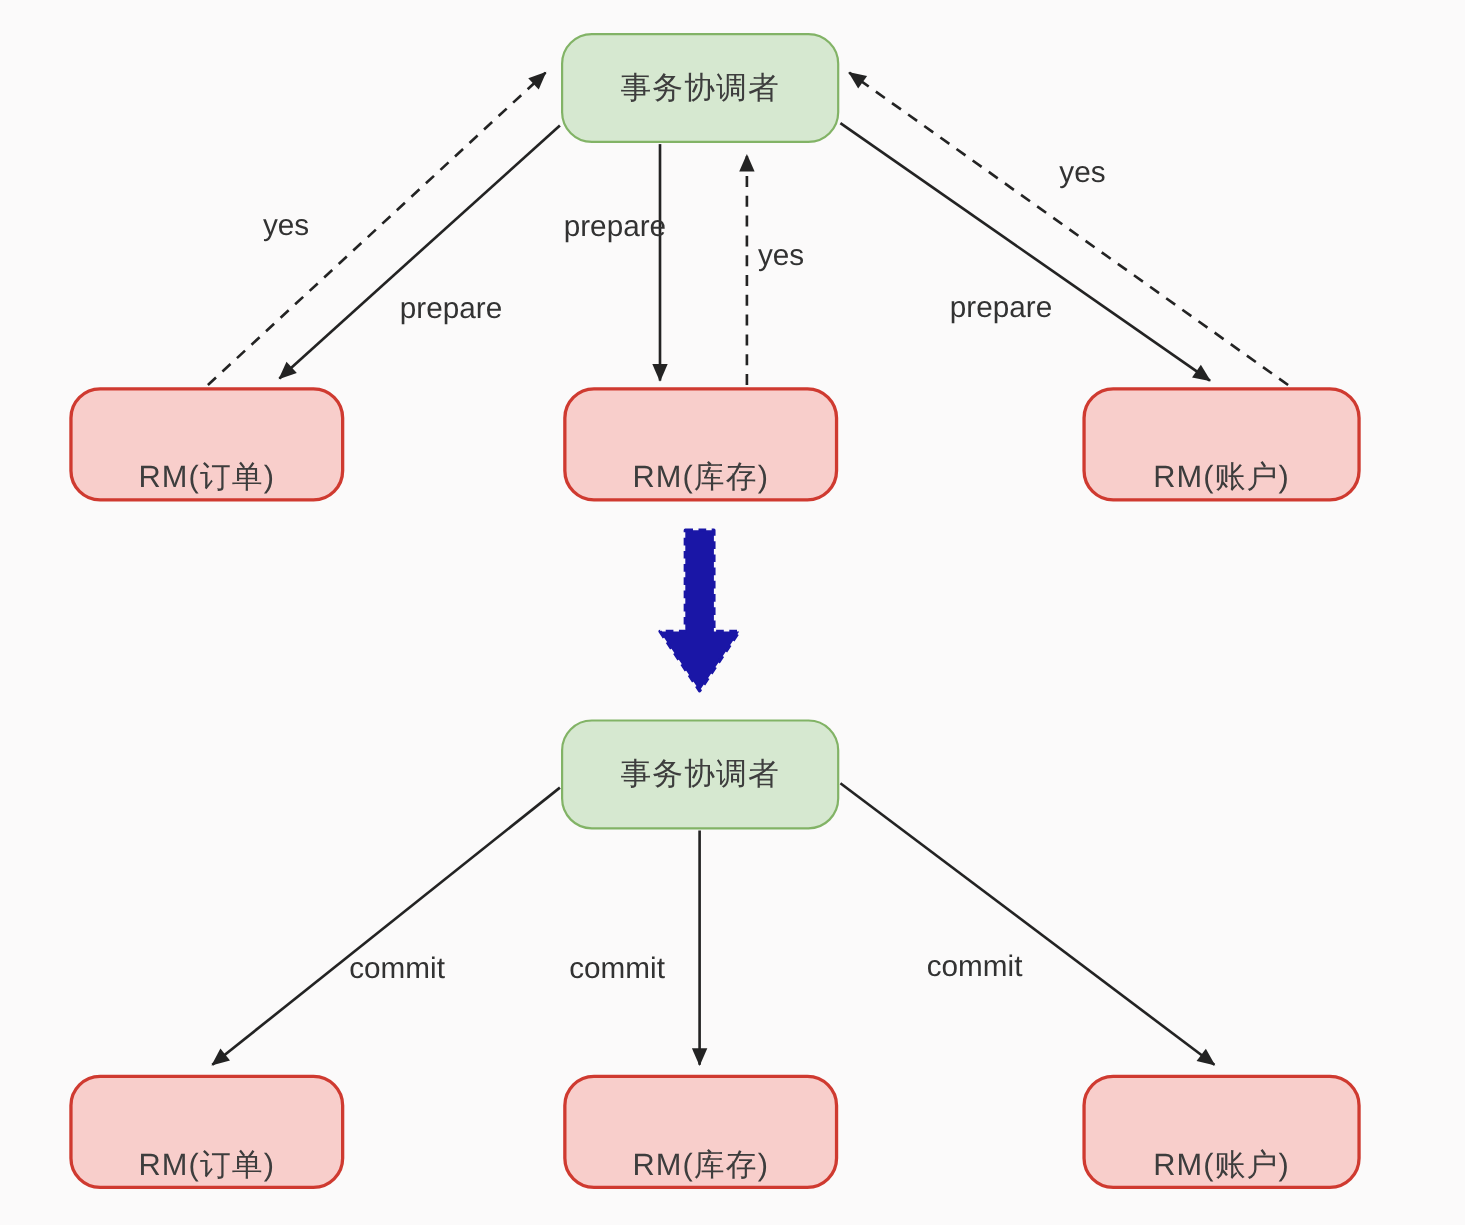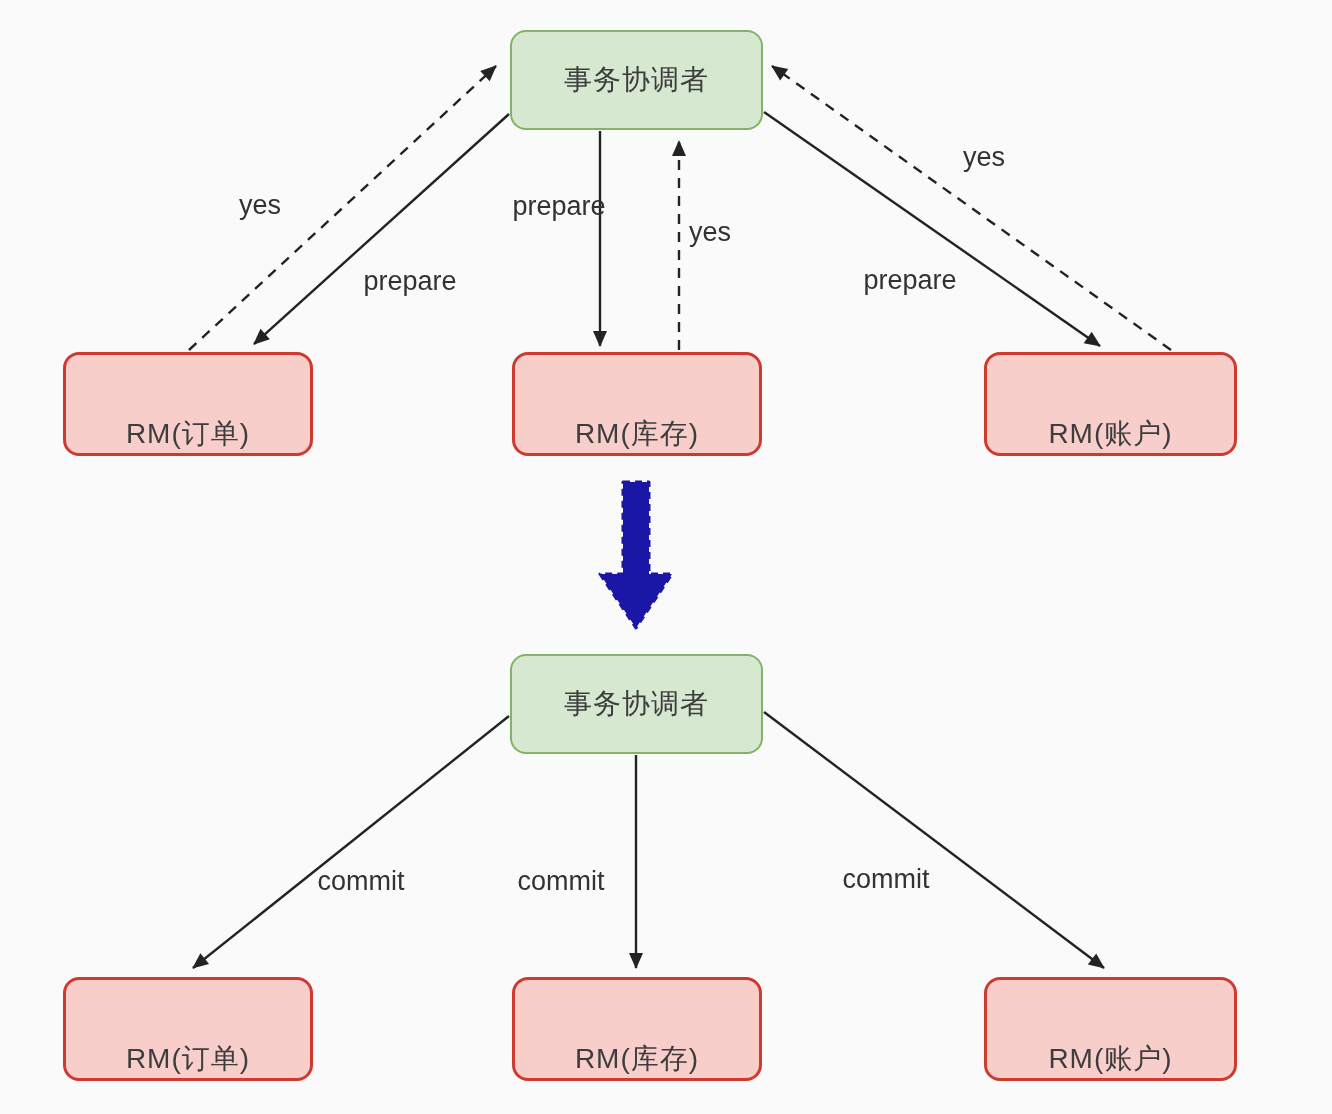--- a/index.html
+++ b/index.html
@@ -41,21 +41,21 @@
   .phase-arrow{
     fill:var(--phase-arrow);
     stroke:var(--phase-arrow);
     stroke-width:3;
     stroke-dasharray:7 5;
     stroke-linejoin:round;
   }
   .node{
     position:absolute;
     display:flex;align-items:center;justify-content:center;
-    border-radius:16px;
+    border-radius:28px;
     font-size:28px;
     color:var(--node-text);
     letter-spacing:1px;
   }
   .node.coordinator{
     background:var(--coordinator-fill);
     border:2px solid var(--coordinator-border);
   }
   .node.rm{
     background:var(--rm-fill);

